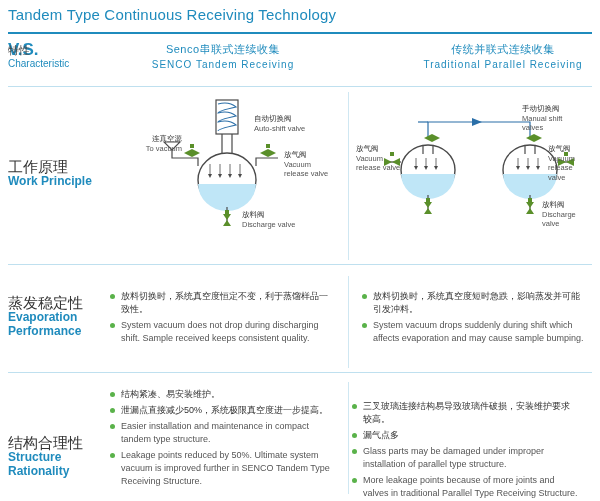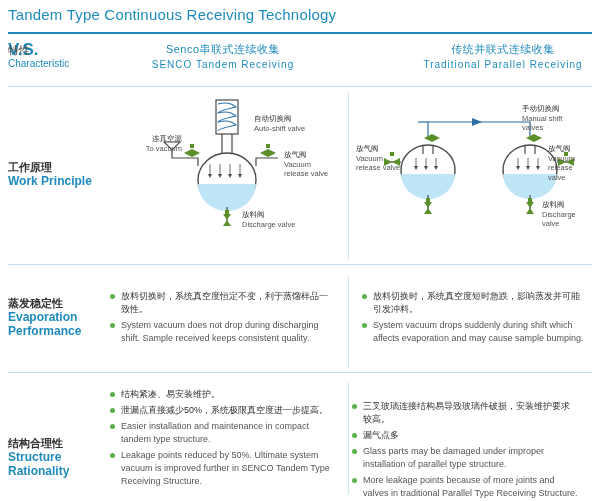--- a/index.html
+++ b/index.html
@@ -46,21 +46,21 @@
   .hdr-vs{left:320px;width:80px;top:8px;font-size:17px;font-weight:bold;color:#1f8bbd;text-align:left;}
   .hdr-right{left:400px;width:190px;}
   .hdr-rule{
     position:absolute;left:8px;top:86px;width:584px;height:1px;background:#bfe0ef;
   }
 
   
   .sect-label{
     position:absolute;left:8px;width:96px;font-size:11px;line-height:14px;
   }
-  .sect-label .cn{display:block;color:#333;font-weight:bold;font-size:11px;}
+  .sect-label .cn{display:block;color:#333;font-weight:normal;font-size:15px;}
   .sect-label .en{display:block;color:#1f8bbd;font-size:12px;font-weight:bold;}
   .rule{position:absolute;left:8px;width:584px;height:1px;background:#bfe0ef;}
   .vdiv{position:absolute;width:1px;background:#cfe7f2;}
 
   
   .diagram{position:absolute;left:110px;top:92px;width:482px;height:160px;}
   .dlabel{position:absolute;font-size:7.5px;line-height:9.5px;color:#444;}
   .dlabel .cn{display:block;color:#333;}
   .dlabel .en{display:block;color:#555;}
 

